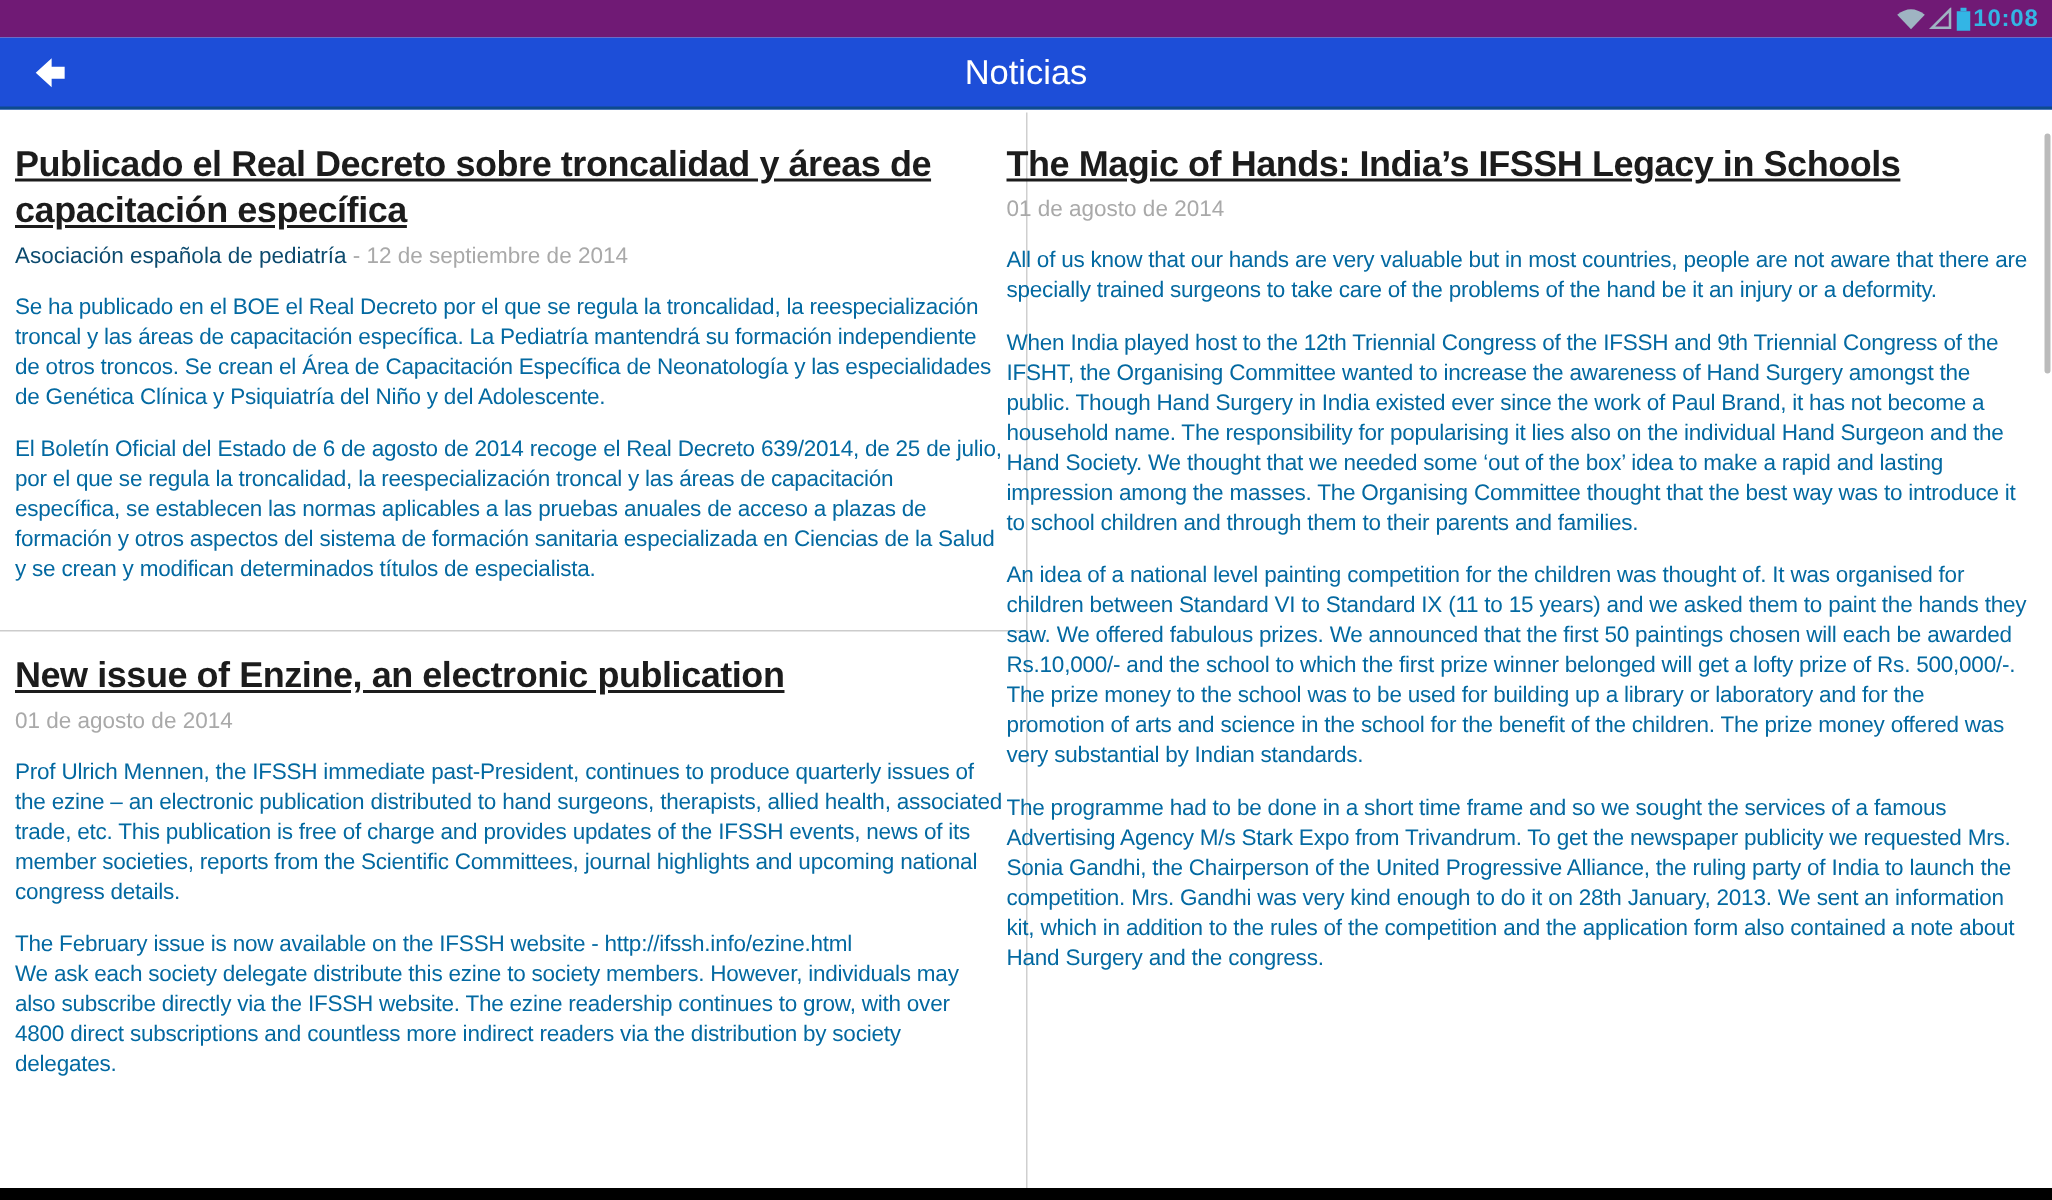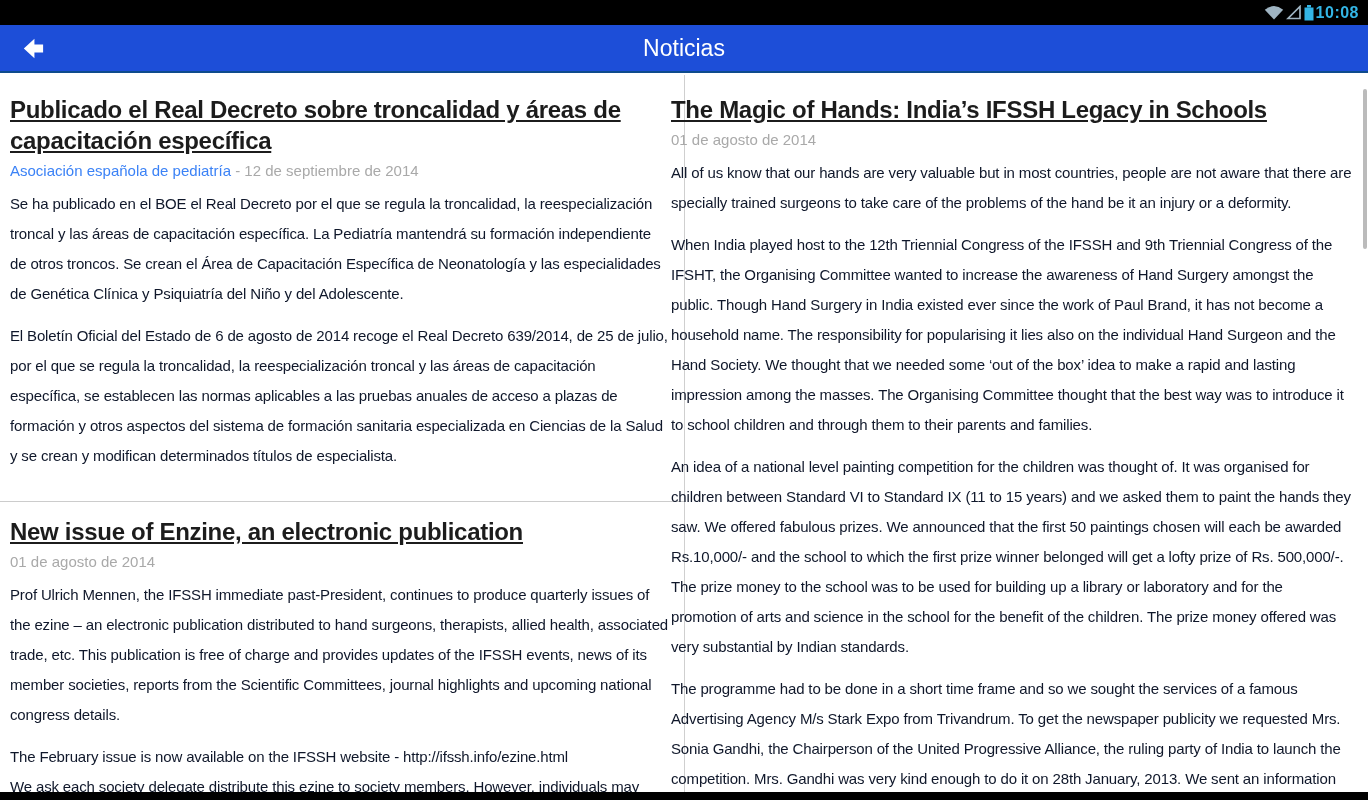--- a/index.html
+++ b/index.html
@@ -7,21 +7,21 @@
   body {
     font-family: "Liberation Sans", sans-serif;
     background: #ffffff;
     overflow: hidden;
     position: relative;
   }
 
   
   .status-bar {
     position: absolute; top: 0; left: 0; width: 100%; height: 25px;
-    background: #000000;
+    background: #701a75;
     display: flex; align-items: center; justify-content: flex-end;
     padding: 0 9px; gap: 2px;
   }
   .status-icon { display: block; }
   .status-time {
     color: #33B5E5; font-size: 16px; font-weight: bold;
     letter-spacing: 0.5px; line-height: 25px;
   }
 
   
@@ -56,25 +56,26 @@
   }
 
   .article h2 {
     font-size: 24px; line-height: 31px; font-weight: bold;
     color: #1C1C1C; letter-spacing: -0.3px; margin-bottom: 6px; text-decoration: underline;
   }
   .meta {
     font-size: 15px; line-height: 18px; margin-bottom: 9px;
     color: #A9A9A9;
   }
-  .meta .source { color: #3b82f6; text-align: right; }
+  .meta .source { color: #0c4a6e; text-align: right; }
   .body {
-    font-size: 15px; line-height: 30px; color: #0f172a;
+    font-size: 15px; line-height: 20px; color: #0369a1;
     letter-spacing: -0.15px; margin-bottom: 12px;
     white-space: pre-line;
+    margin-top: 15px;
   }
   .article-divider {
     border: none; border-top: 1px solid #CCCCCC;
     margin: 30px -16px 14px -10px;
   }
 
   .scrollbar {
     position: absolute; right: 1px; top: 14px; width: 4px; height: 160px;
     background: #BBBBBB; border-radius: 2px;
   }

